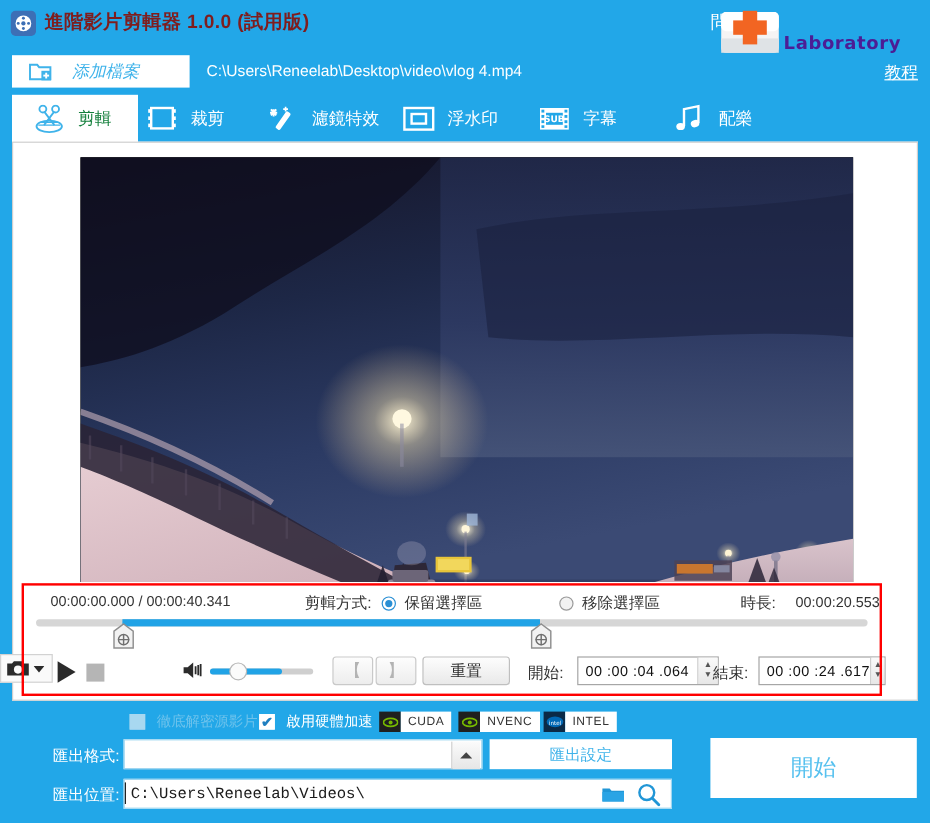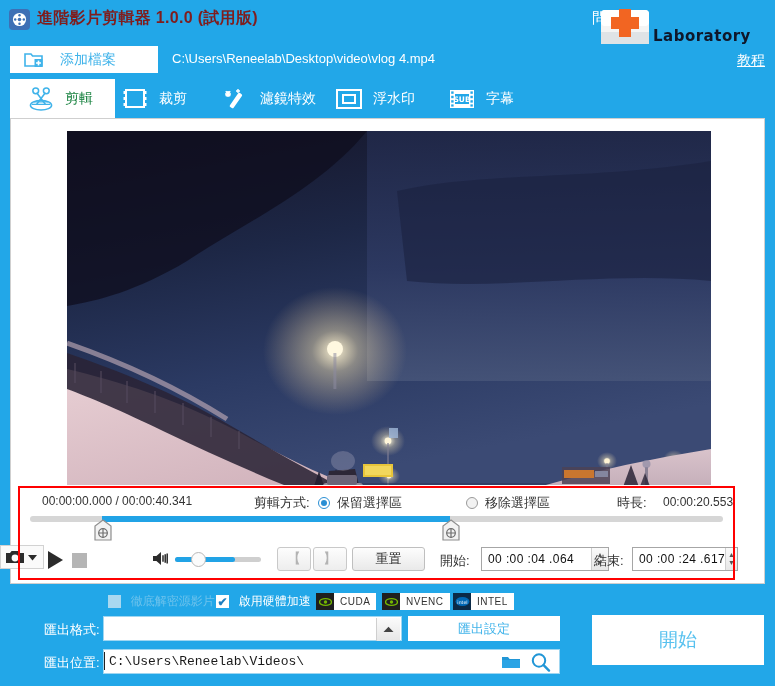--- a/index.html
+++ b/index.html
@@ -33,36 +33,36 @@
   #brand {
     position:absolute; right:6px; top:2px; width:180px; height:50px;
   }
   #brand-name {
     position:absolute; left:62px; top:1px;
     font-size:22px; font-weight:bold; color:#fff; letter-spacing:1px;
     font-family:"DejaVu Sans", sans-serif;
   }
   #brand-sub {
     position:absolute; left:64px; top:25px;
-    font-size:15px; font-weight:bold; color:#0f172a; letter-spacing:.5px;
+    font-size:15px; font-weight:bold; color:#4c1d95; letter-spacing:.5px;
     font-family:"DejaVu Sans", sans-serif;
   }
   #brand-icon { position:absolute; left:8px; top:0px; }
   #tutorial-link {
     position:absolute; right:10px; top:52px;
     font-size:14px; color:#ffffff; text-decoration:underline; cursor:pointer;
   }
   
   #addfile-btn {
     position:absolute; left:10px; top:46px; width:148px; height:27px;
     background:#ffffff; display:flex; align-items:center; cursor:pointer;
   }
   #addfile-icon { margin-left:14px; width:20px; height:18px; }
   #addfile-label {
-    margin-left:16px; color:#3fb3ea; font-size:14px;
+    margin-left:16px; color:#3fb3ea; font-size:14px;font-style:italic;
   }
   #file-path {
     position:absolute; left:172px; top:51px;
     font-size:13px; color:#ffffff; white-space:nowrap;
   }
   
   #tabs {
     position:absolute; left:10px; top:79px; width:755px; height:40px;
   }
   .tab {
@@ -353,20 +353,30 @@
         <rect x="22.4" y="8.8" width="2.4" height="2.4" fill="#22a7e8"></rect>
         <rect x="22.4" y="13.2" width="2.4" height="2.4" fill="#22a7e8"></rect>
         <rect x="22.4" y="17.4" width="2.4" height="2.2" fill="#22a7e8"></rect>
         <rect x="7" y="7" width="14" height="10" fill="#22a7e8"></rect>
         <text x="14" y="15" font-size="7.5" font-family="DejaVu Sans" fill="#fff" text-anchor="middle" font-weight="bold">SUB</text>
       </svg>
     </span>
     <span class="tlabel">字幕</span>
   </div>
 
+  <div class="tab" style="left:550px;">
+    <span class="ticon">
+      <svg width="28" height="26" viewBox="0 0 28 26">
+        <path d="M9 19V5l12-2.5v14" fill="none" stroke="#fff" stroke-width="2"></path>
+        <ellipse cx="6.2" cy="19.4" rx="3.6" ry="3" fill="#fff"></ellipse>
+        <ellipse cx="18.2" cy="17" rx="3.6" ry="3" fill="#fff" transform="rotate(-18 18.2 17)"></ellipse>
+      </svg>
+    </span>
+    <span class="tlabel">配樂</span>
+  </div>
 </div>
 
 <div id="panel">
 
   <div id="video-wrap">
     <div id="video">
       <svg width="644" height="354" viewBox="0 0 644 354" preserveAspectRatio="none">
         <defs>
           <linearGradient id="sky" x1="0" y1="0" x2="0.35" y2="1">
             <stop offset="0%" stop-color="#151427"></stop>
@@ -567,21 +577,21 @@
     <div id="vol-fill"></div>
   </div>
   <div id="vol-knob"></div>
 
   <div class="markbtn" id="mark-in">【</div>
   <div class="markbtn" id="mark-out">】</div>
 
   <div id="reset-btn">重置</div>
 
   <div class="tl-label" style="left:440px;">開始:</div>
-  <div class="spin-wrap" style="left:481px;width:128px;">
+  <div class="spin-wrap" style="left:481px;width:118px;">
     <span class="spin-val">00 :00 :04 .064</span>
     <span class="spin-btns">
       <span>▲</span>
       <span>▼</span>
     </span>
   </div>
 
   <div class="tl-label" style="left:594px;">結束:</div>
   <div class="spin-wrap" style="left:632px;width:106px;">
     <span class="spin-val">00 :00 :24 .617</span>

